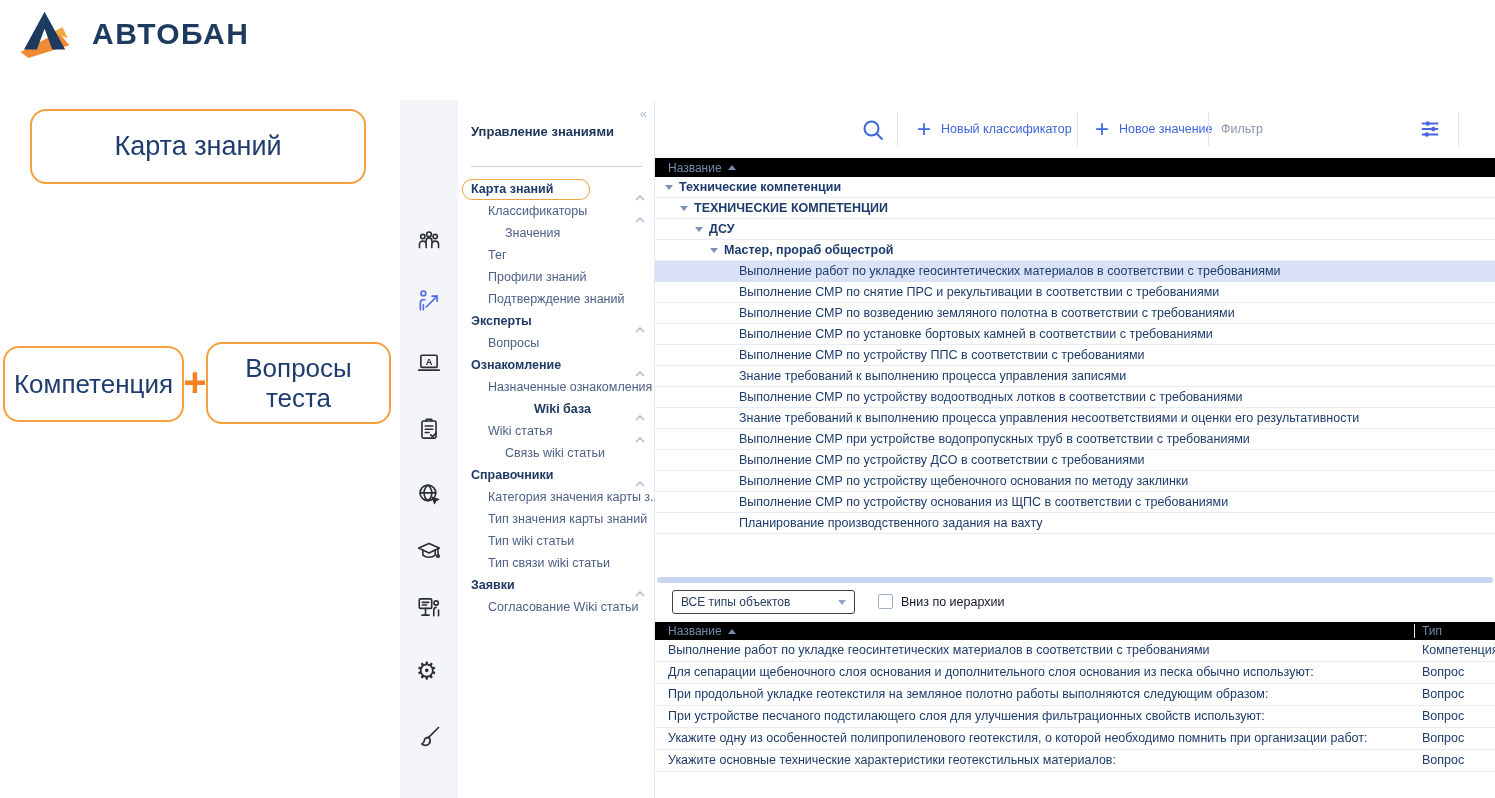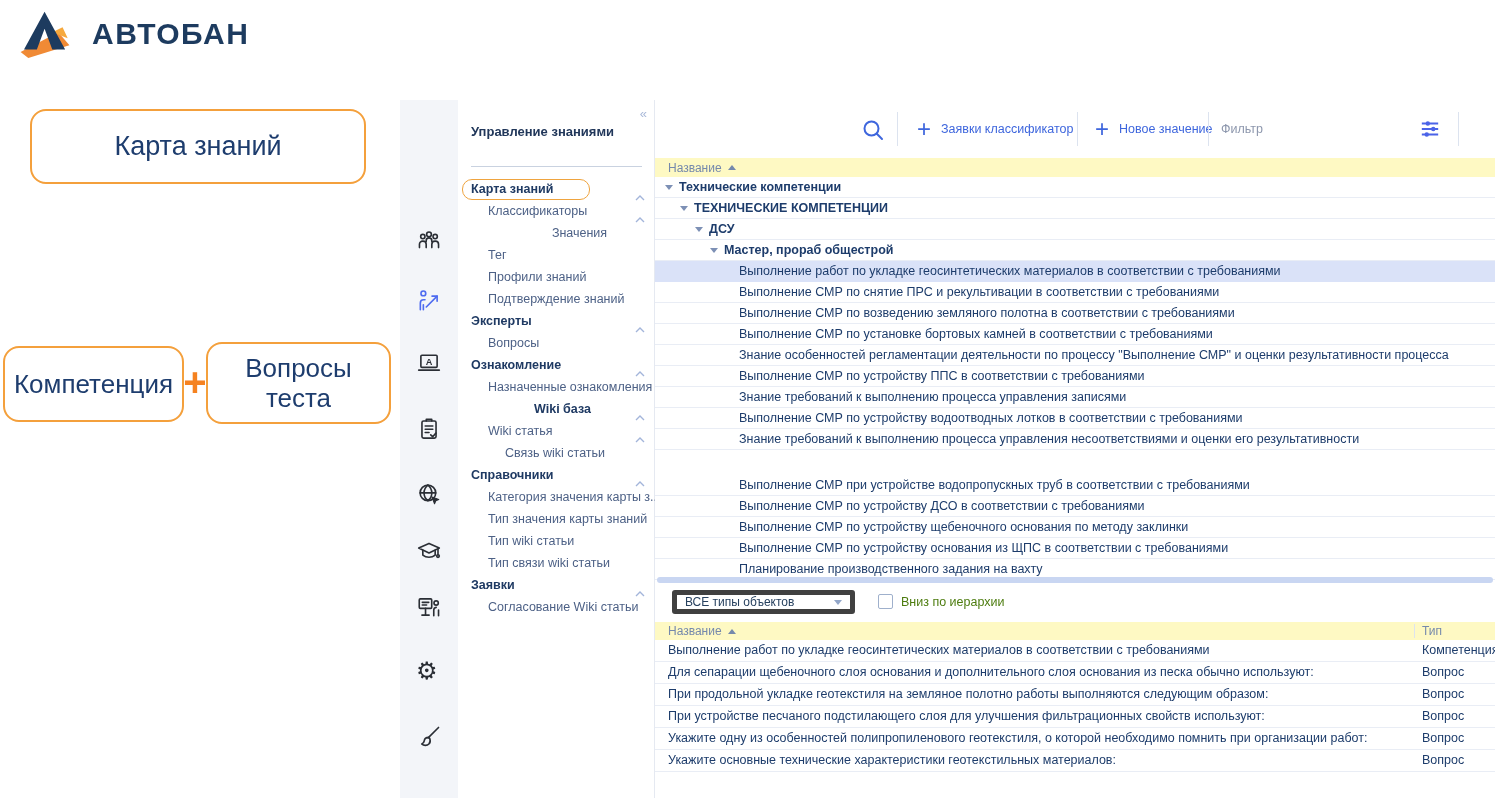--- a/index.html
+++ b/index.html
@@ -51,47 +51,47 @@
   .toolbar { position:absolute; left:0; top:0; right:0; height:58px; background:#fff; }
   .tb-div { position:absolute; top:12px; bottom:12px; width:1px; background:#dce3ef; }
   .search-btn { position:absolute; left:206px; top:18px; width:24px; height:24px; cursor:pointer; }
   .tb-btn { position:absolute; top:0; height:58px; display:flex; align-items:center; gap:10px;
      color:#3e66dd; font-size:12.5px; cursor:pointer; }
   .tb-plus { font-size:24px; font-weight:400; line-height:24px; }
   .filter-field { position:absolute; left:566px; top:0; width:236px; height:58px; display:flex;
      align-items:center; color:#8d97ad; font-size:12.5px; cursor:text; }
   .sliders-btn { position:absolute; left:763px; top:17px; width:24px; height:24px; cursor:pointer; }
 
-  .grid-head { position:absolute; left:0; right:0; background:#fef9c3; display:flex; align-items:center;
+  .grid-head { position:absolute; left:0; right:0; background:#000000; display:flex; align-items:center;
      font-size:12px; color:#7589ac; }
   .grid-head .col-name { padding-left:13px; display:flex; align-items:center; gap:6px; }
   .sort-up { width:0; height:0; border-left:4px solid transparent; border-right:4px solid transparent;
      border-bottom:5px solid #7589ac; display:inline-block; }
   .head-1 { top:58px; height:19px; }
   .head-2 { top:522px; height:18px; }
   .head-2 .col-type { position:absolute; left:767px; }
   .head-2 .col-sep { position:absolute; left:759px; top:2px; bottom:2px; width:1px; background:#dde3ee; }
 
   .tree-rows { position:absolute; left:0; right:0; top:77px; }
   .t-row { position:relative; height:21px; line-height:20px; font-size:12.5px; color:#1d3c6b;
      border-bottom:1px solid #e9edf5; white-space:nowrap; overflow:hidden; cursor:pointer; }
   .t-row.parent { font-weight:600; }
   .t-row.selected { background:#dae2f8; border-bottom-color:#dae2f8; }
   .expander { position:absolute; top:8px; width:0; height:0; border-left:4px solid transparent;
      border-right:4px solid transparent; border-top:5px solid #7d90b5; cursor:pointer; }
 
   .hscroll-strip { position:absolute; left:2px; right:2px; top:477px; height:6px; background:#c9d6f2; border-radius:3px; }
 
-  .type-select { position:absolute; left:17px; top:490px; width:183px; height:24px; border:5px solid #404040;
+  .type-select { position:absolute; left:17px; top:490px; width:183px; height:24px; border:1px solid #404040;
      border-radius:3px; display:flex; align-items:center; padding:0 8px; font-size:12px; color:#27415f; cursor:pointer; }
   .select-caret { margin-left:auto; width:0; height:0; border-left:4px solid transparent;
      border-right:4px solid transparent; border-top:5px solid #93a7c9; }
   .hier-check { position:absolute; left:223px; top:494px; width:15px; height:15px; border:1px solid #9fb0cc;
      border-radius:2px; background:#fff; cursor:pointer; }
-  .hier-label { position:absolute; left:246px; top:490px; height:24px; line-height:24px; font-size:12.5px; color:#4d7c0f; }
+  .hier-label { position:absolute; left:246px; top:490px; height:24px; line-height:24px; font-size:12.5px; color:#0f172a; }
 
   .bottom-rows { position:absolute; left:0; right:0; top:540px; }
   .b-row { position:relative; height:22px; line-height:21px; font-size:12.5px; color:#1d3c6b;
      border-bottom:1px solid #e9edf5; white-space:nowrap; cursor:pointer; }
   .b-name { position:absolute; left:13px; }
   .b-type { position:absolute; left:767px; }
 </style>
 </head>
 <body>
 
@@ -169,21 +169,21 @@
     <span class="collapse-ic">«</span>
     <div class="nav-title">Управление знаниями</div>
     <div class="nav-divider"></div>
     <div class="nav-items" id="nav-items">
         <div class="nav-item section annotated" style="padding-left: 13px;"><span class="nav-label">Карта знаний</span><span class="chev"><svg width="10" height="6" viewBox="0 0 10 6">
               <path d="M1 5l4-4 4 4" stroke="#a3b5da" stroke-width="1.4" fill="none"></path>
             </svg></span></div>
         <div class="nav-item" style="padding-left: 30px;"><span class="nav-label">Классификаторы</span><span class="chev"><svg width="10" height="6" viewBox="0 0 10 6">
               <path d="M1 5l4-4 4 4" stroke="#a3b5da" stroke-width="1.4" fill="none"></path>
             </svg></span></div>
-        <div class="nav-item" style="padding-left: 47px; text-align: center;"><span class="nav-label">Значения</span></div>
+        <div class="nav-item" style="padding-left: 47px;"><span class="nav-label">Значения</span></div>
         <div class="nav-item" style="padding-left: 30px;"><span class="nav-label">Тег</span></div>
         <div class="nav-item" style="padding-left: 30px;"><span class="nav-label">Профили знаний</span></div>
         <div class="nav-item" style="padding-left: 30px;"><span class="nav-label">Подтверждение знаний</span></div>
         <div class="nav-item section" style="padding-left: 13px;"><span class="nav-label">Эксперты</span><span class="chev"><svg width="10" height="6" viewBox="0 0 10 6">
               <path d="M1 5l4-4 4 4" stroke="#a3b5da" stroke-width="1.4" fill="none"></path>
             </svg></span></div>
         <div class="nav-item" style="padding-left: 30px;"><span class="nav-label">Вопросы</span></div>
         <div class="nav-item section" style="padding-left: 13px;"><span class="nav-label">Ознакомление</span><span class="chev"><svg width="10" height="6" viewBox="0 0 10 6">
               <path d="M1 5l4-4 4 4" stroke="#a3b5da" stroke-width="1.4" fill="none"></path>
             </svg></span></div>
@@ -214,21 +214,21 @@
     <div class="toolbar">
       <div class="search-btn">
         <svg viewBox="0 0 24 24" fill="none">
             <circle cx="10.5" cy="10.5" r="7" stroke="#3e66dd" stroke-width="2"></circle>
             <path d="M15.8 15.8L21 21" stroke="#3e66dd" stroke-width="2" stroke-linecap="round"></path>
           </svg>
       </div>
       <div class="tb-div" style="left:242px"></div>
       <div class="tb-btn" style="left:262px">
         <span class="tb-plus">+</span>
-        <span>Заявки классификатор</span>
+        <span>Новый классификатор</span>
       </div>
       <div class="tb-div" style="left:422px"></div>
       <div class="tb-btn" style="left:440px">
         <span class="tb-plus">+</span>
         <span>Новое значение</span>
       </div>
       <div class="tb-div" style="left:553px"></div>
       <div class="filter-field">Фильтр</div>
       <div class="sliders-btn">
         <svg viewBox="0 0 22 22" fill="none">
@@ -251,26 +251,25 @@
     </div>
     <div class="tree-rows" id="tree-rows">
         <div class="t-row parent" style="padding-left: 24px;"><span class="expander" style="left: 10px;"></span><span>Технические компетенции</span></div>
         <div class="t-row parent" style="padding-left: 39px;"><span class="expander" style="left: 25px;"></span><span>ТЕХНИЧЕСКИЕ КОМПЕТЕНЦИИ</span></div>
         <div class="t-row parent" style="padding-left: 54px;"><span class="expander" style="left: 40px;"></span><span>ДСУ</span></div>
         <div class="t-row parent" style="padding-left: 69px;"><span class="expander" style="left: 55px;"></span><span>Мастер, прораб общестрой</span></div>
         <div class="t-row selected" style="padding-left: 84px;"><span>Выполнение работ по укладке геосинтетических материалов в соответствии с требованиями</span></div>
         <div class="t-row" style="padding-left: 84px;"><span>Выполнение СМР по снятие ПРС и рекультивации в соответствии с требованиями</span></div>
         <div class="t-row" style="padding-left: 84px;"><span>Выполнение СМР по возведению земляного полотна в соответствии с требованиями</span></div>
         <div class="t-row" style="padding-left: 84px;"><span>Выполнение СМР по установке бортовых камней в соответствии с требованиями</span></div>
-        <div class="t-row" style="padding-left: 84px;"><span>Знание особенностей регламентации деятельности по процессу "Выполнение СМР" и оценки  результативности процесса</span></div>
         <div class="t-row" style="padding-left: 84px;"><span>Выполнение СМР по устройству ППС в соответствии с требованиями</span></div>
         <div class="t-row" style="padding-left: 84px;"><span>Знание требований к выполнению процесса управления записями</span></div>
         <div class="t-row" style="padding-left: 84px;"><span>Выполнение СМР по устройству водоотводных лотков в соответствии с требованиями</span></div>
         <div class="t-row" style="padding-left: 84px;"><span>Знание требований к выполнению процесса управления несоответствиями и оценки его результативности</span></div>
-        <div class="t-row" style="padding-left: 84px; margin-top: 25px;"><span>Выполнение СМР при устройстве водопропускных труб в соответствии с требованиями</span></div>
+        <div class="t-row" style="padding-left: 84px;"><span>Выполнение СМР при устройстве водопропускных труб в соответствии с требованиями</span></div>
         <div class="t-row" style="padding-left: 84px;"><span>Выполнение СМР по устройству ДСО в соответствии с требованиями</span></div>
         <div class="t-row" style="padding-left: 84px;"><span>Выполнение СМР по устройству щебеночного основания по методу заклинки</span></div>
         <div class="t-row" style="padding-left: 84px;"><span>Выполнение СМР по устройству основания из ЩПС в соответствии с требованиями</span></div>
         <div class="t-row" style="padding-left: 84px;"><span>Планирование производственного задания на вахту</span></div>
       </div>
     <div class="hscroll-strip"></div>
 
     <div class="type-select">
       <span>ВСЕ типы объектов</span>
       <span class="select-caret"></span>

